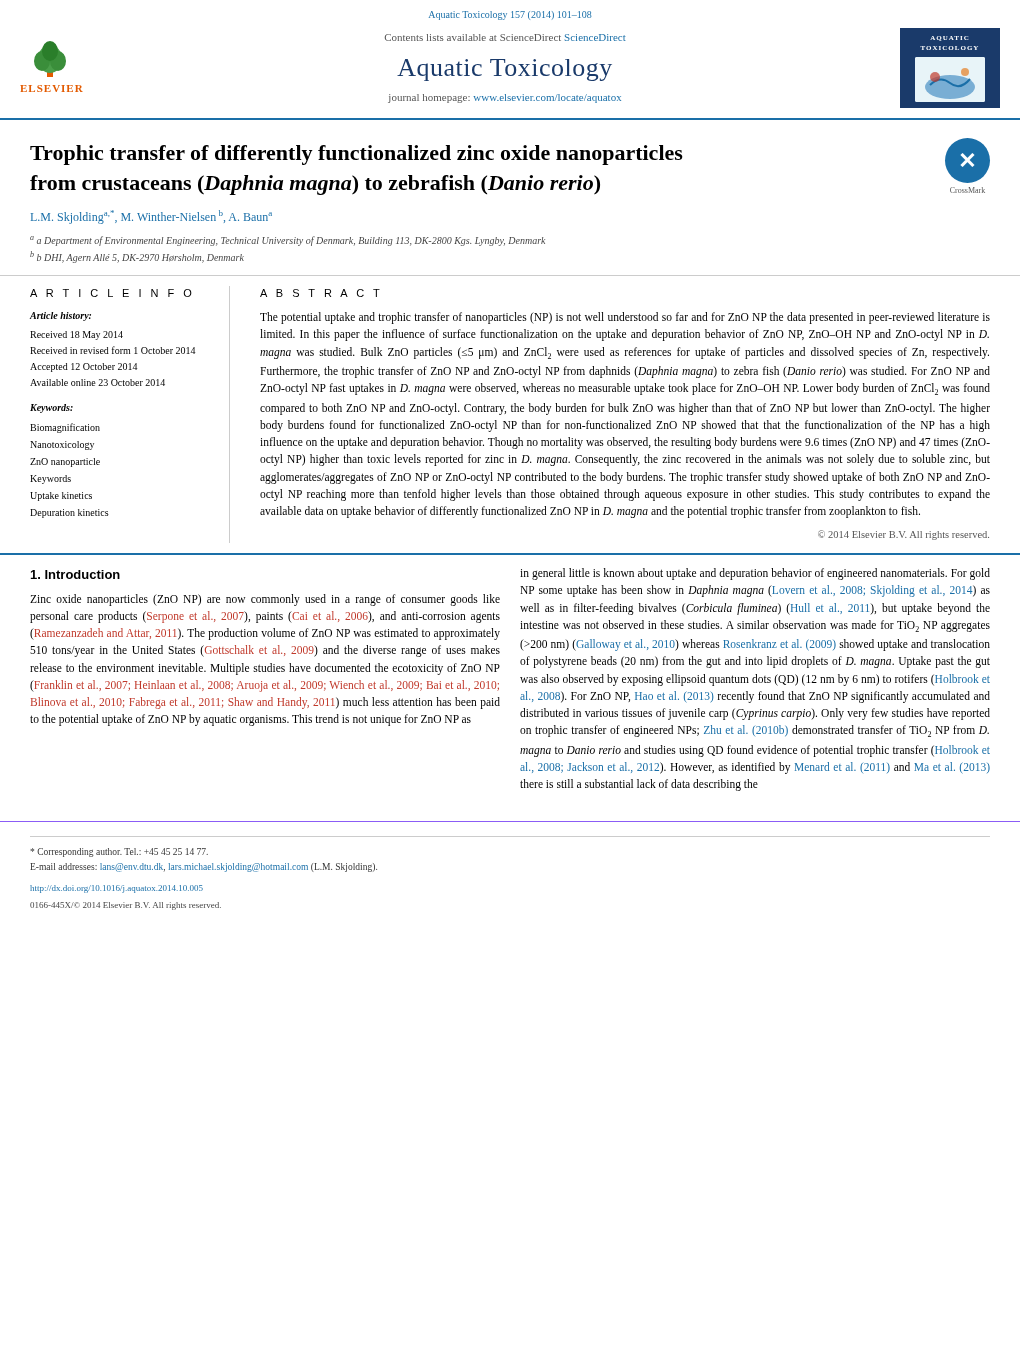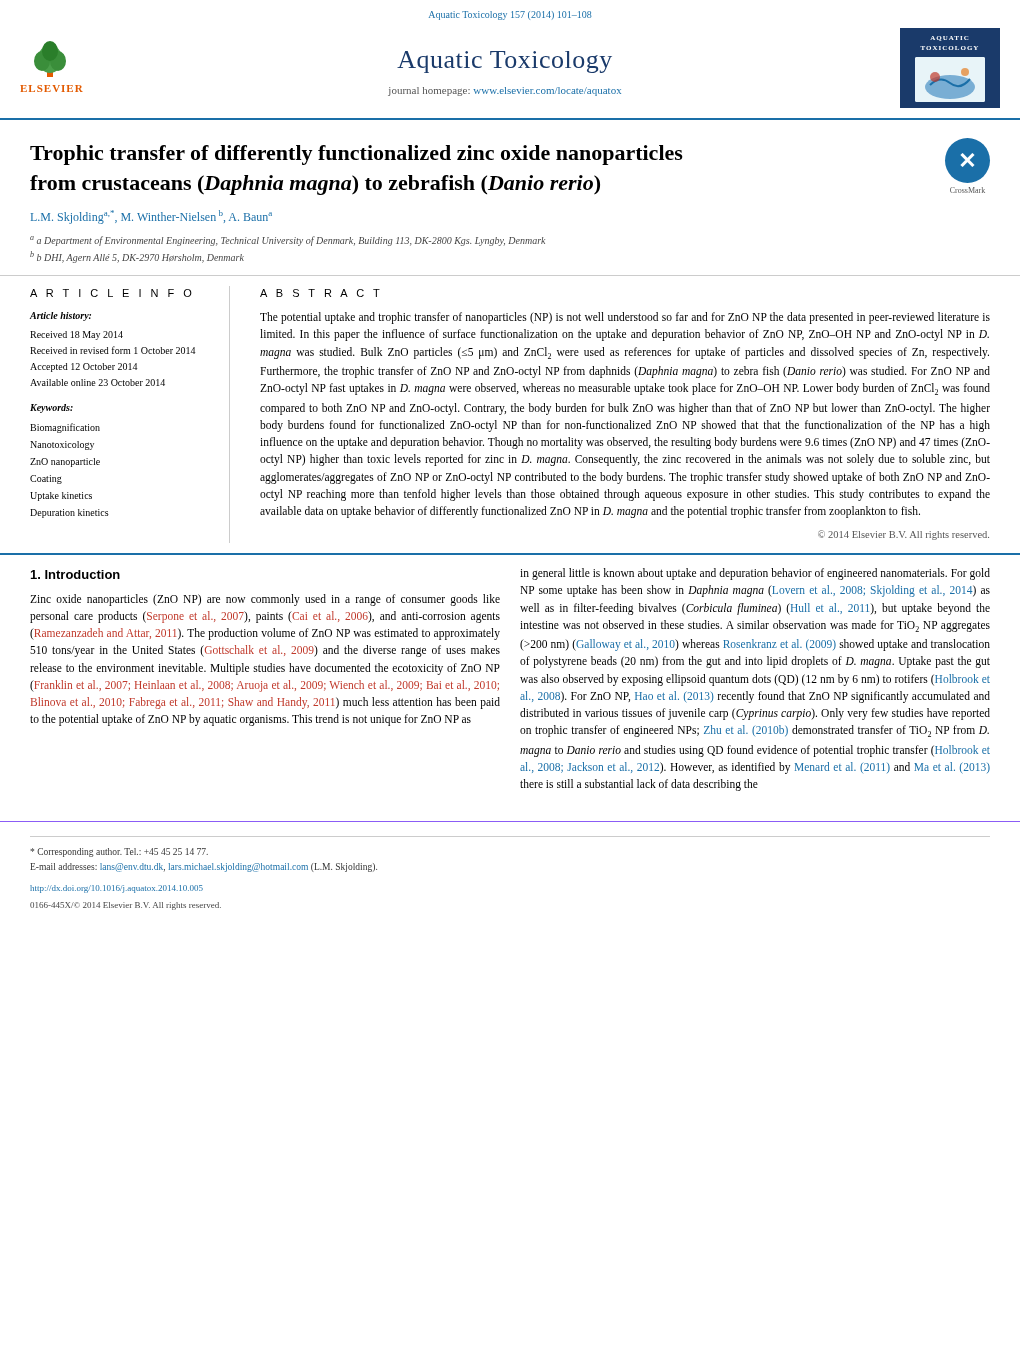--- a/index.html
+++ b/index.html
@@ -275,20 +275,24 @@
         <rect x="27" y="28" width="6" height="10" fill="#e35a00"></rect>
         <ellipse cx="30" cy="20" rx="12" ry="14" fill="#4a9e4a"></ellipse>
         <ellipse cx="22" cy="22" rx="8" ry="10" fill="#3a8e3a"></ellipse>
         <ellipse cx="38" cy="22" rx="8" ry="10" fill="#3a8e3a"></ellipse>
         <ellipse cx="30" cy="12" rx="8" ry="10" fill="#2a7e2a"></ellipse>
       </svg>
       <div class="elsevier-text">ELSEVIER</div>
     </div>
 
     <div class="header-center">
+      <div class="contents-line">
+        <span>Contents lists available at ScienceDirect</span>
+        <a href="#" style="color:#1a6fa8;"> ScienceDirect</a>
+      </div>
       <div class="journal-title">Aquatic Toxicology</div>
       <div class="journal-homepage">
         <span>journal homepage:</span>
         <a href="#" style="color:#1a6fa8;">www.elsevier.com/locate/aquatox</a>
       </div>
     </div>
 
     <div class="aquatic-logo-box">
       <div class="aquatic-logo-title">
         AQUATIC<br>TOXICOLOGY
@@ -335,21 +339,21 @@
     <div class="article-history-label">Article history:</div>
     <div class="history-item">Received 18 May 2014</div>
     <div class="history-item">Received in revised form 1 October 2014</div>
     <div class="history-item">Accepted 12 October 2014</div>
     <div class="history-item">Available online 23 October 2014</div>
 
     <div class="keywords-label">Keywords:</div>
     <div class="keyword-item">Biomagnification</div>
     <div class="keyword-item">Nanotoxicology</div>
     <div class="keyword-item">ZnO nanoparticle</div>
-    <div class="keyword-item">Coating</div>
+    <div class="keyword-item">Keywords</div>
     <div class="keyword-item">Uptake kinetics</div>
     <div class="keyword-item">Depuration kinetics</div>
   </div>
 
   <div class="right-col">
     <div class="section-heading">A B S T R A C T</div>
     <div class="abstract-text">
       The potential uptake and trophic transfer of nanoparticles (NP) is not well understood so far and for ZnO NP the data presented in peer-reviewed literature is limited. In this paper the influence of surface functionalization on the uptake and depuration behavior of ZnO NP, ZnO–OH NP and ZnO-octyl NP in <span class="italic">D. magna</span> was studied. Bulk ZnO particles (≤5 μm) and ZnCl<sub>2</sub> were used as references for uptake of particles and dissolved species of Zn, respectively. Furthermore, the trophic transfer of ZnO NP and ZnO-octyl NP from daphnids (<span class="italic">Daphnia magna</span>) to zebra fish (<span class="italic">Danio rerio</span>) was studied. For ZnO NP and ZnO-octyl NP fast uptakes in <span class="italic">D. magna</span> were observed, whereas no measurable uptake took place for ZnO–OH NP. Lower body burden of ZnCl<sub>2</sub> was found compared to both ZnO NP and ZnO-octyl. Contrary, the body burden for bulk ZnO was higher than that of ZnO NP but lower than ZnO-octyl. The higher body burdens found for functionalized ZnO-octyl NP than for non-functionalized ZnO NP showed that that the functionalization of the NP has a high influence on the uptake and depuration behavior. Though no mortality was observed, the resulting body burdens were 9.6 times (ZnO NP) and 47 times (ZnO-octyl NP) higher than toxic levels reported for zinc in <span class="italic">D. magna</span>. Consequently, the zinc recovered in the animals was not solely due to soluble zinc, but agglomerates/aggregates of ZnO NP or ZnO-octyl NP contributed to the body burdens. The trophic transfer study showed uptake of both ZnO NP and ZnO-octyl NP reaching more than tenfold higher levels than those obtained through aqueous exposure in other studies. This study contributes to expand the available data on uptake behavior of differently functionalized ZnO NP in <span class="italic">D. magna</span> and the potential trophic transfer from zooplankton to fish.
     </div>
     <div class="copyright-line">© 2014 Elsevier B.V. All rights reserved.</div>

